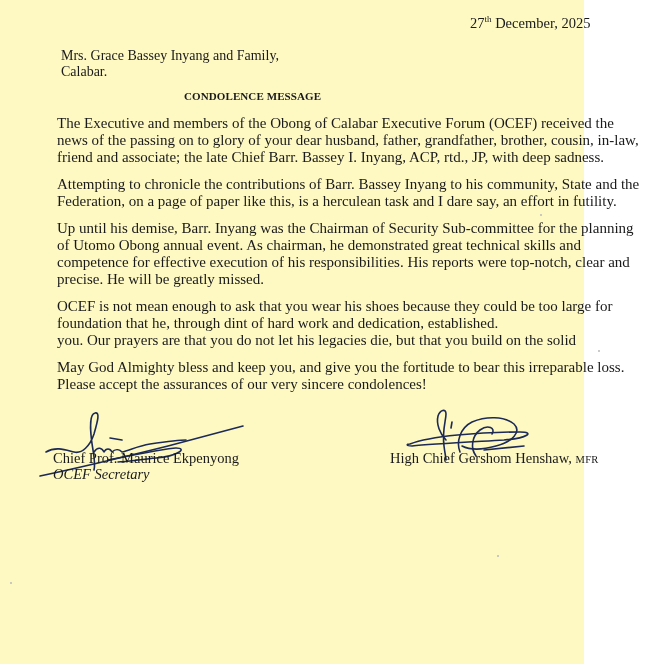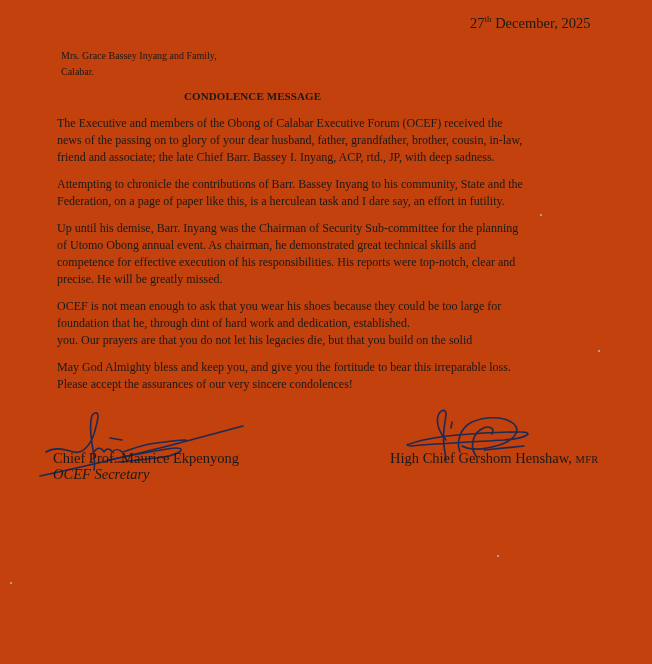--- a/index.html
+++ b/index.html
@@ -11,61 +11,61 @@
       width: 652px;
       height: 664px;
       overflow: hidden;
       position: relative;
       font-family: "Liberation Serif", "DejaVu Serif", serif;
       color: #1a1a1a;
     }
     .page {
       position: absolute;
       left: 0; top: 0;
-      width: 652px;
+      width: 584px;
       height: 664px;
-      background: #c2410c;
+      background: #fef9c3;
       text-decoration: underline;
     }
     .date {
       position: absolute;
       top: 14px;
       left: 470px;
       font-size: 14.5px;
       line-height: 18px;
       white-space: nowrap;
     }
     .date sup {
       font-size: 9px;
       vertical-align: 6px;
       line-height: 0;
     }
     .addressee {
       position: absolute;
       top: 48px;
       left: 61px;
-      font-size: 10px;
+      font-size: 14px;
       line-height: 16px;
     }
     .addressee div { white-space: nowrap; }
     .title {
       position: absolute;
       top: 90px;
       left: 184px;
       font-size: 11px;
       font-weight: bold;
       letter-spacing: 0.1px;
       white-space: nowrap;
     }
     .body {
       position: absolute;
       top: 115px;
       left: 57px;
       width: 580px;
-      font-size: 12px;
+      font-size: 15px;
       line-height: 17px;
     }
     .body p {
       margin: 0 0 10px 0;
     }
     .body p.tight { margin-bottom: 0; }
     .line { display: block; white-space: nowrap; }
 
     .sig-block {
       position: absolute;

